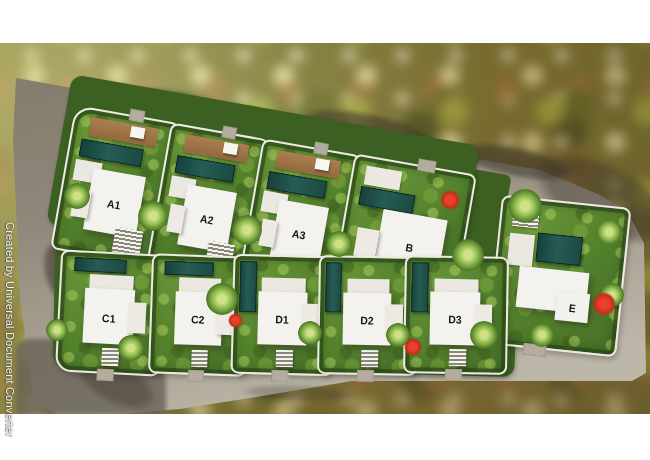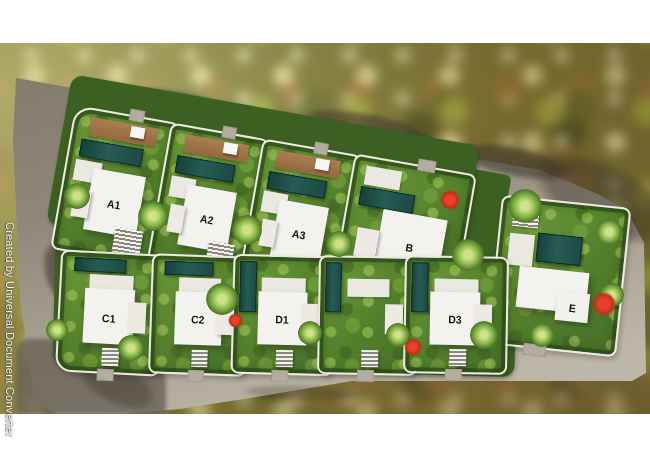--- a/index.html
+++ b/index.html
@@ -203,20 +203,23 @@
         <span class="lbl">D1</span>
       </div>
       <div class="wing"></div>
       <div class="pergola"></div>
       <div class="drive"></div>
     </div>
 
     <div class="plot r2 pool-v" style="left:318px;top:213px;width:96px;height:115px;transform:rotate(1deg);">
       <div class="pool"></div>
       <div class="terrace"></div>
+      <div class="house">
+        <span class="lbl">D2</span>
+      </div>
       <div class="wing"></div>
       <div class="pergola"></div>
       <div class="drive"></div>
     </div>
 
     <div class="plot r2 pool-v" style="left:404px;top:213px;width:100px;height:114px;transform:rotate(1deg);">
       <div class="pool"></div>
       <div class="terrace"></div>
       <div class="house">
         <span class="lbl">D3</span>

